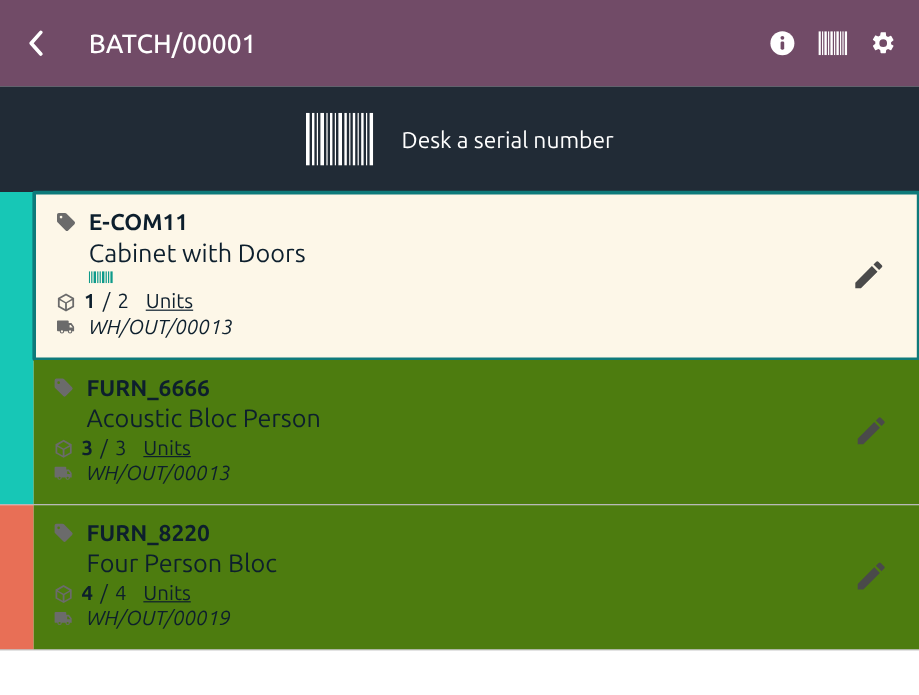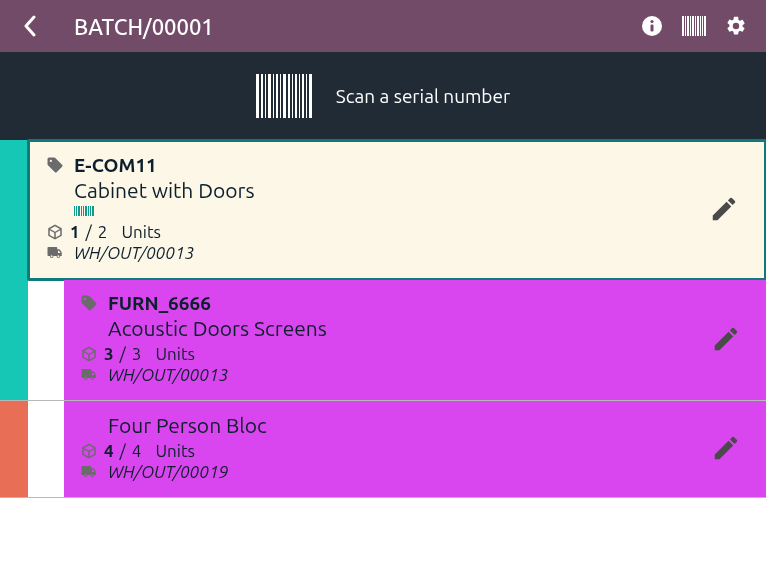--- a/index.html
+++ b/index.html
@@ -1,19 +1,19 @@
 <!DOCTYPE html>
 <html><head>
 <meta charset="utf-8">
 <style>
   * { box-sizing: border-box; margin: 0; padding: 0; }
   html, body { width: 766px; height: 579px; font-family: -apple-system, BlinkMacSystemFont, "Segoe UI", "Ubuntu", sans-serif; background: #fff; overflow: hidden; color: #0d1f2d; }
 
   .header {
-    height: 52px;
+    height: 72px;
     background: #714b67;
     display: flex;
     align-items: center;
     padding: 0 18px;
     color: #fff;
   }
   .header .back { width: 24px; height: 24px; display:flex; align-items:center; justify-content:center; margin-right: 32px; cursor:pointer; }
   .header .title { font-size: 22px; font-weight: 500; flex: 1; }
   .header .actions { display:flex; align-items:center; gap: 18px; }
   .header .actions .icon-btn { width:24px; height:24px; display:flex; align-items:center; justify-content:center; cursor:pointer; }
@@ -49,33 +49,33 @@
 
   .row.selected .card {
     background:#fdf7e8;
     border:3px solid #0e7a7a;
     border-radius:2px;
     margin: -1px;
   }
   .row.selected { border-bottom:none; }
   .row.selected + .row { }
 
-  .row.complete .card { background:#d946ef;margin-left:36px; }
+  .row.complete .card { background:#4d7c0f; }
   .row.complete .stripe.teal { background:#17c7b6; }
   .row.complete .stripe.coral { background:#e86f56; }
   .row.selected .stripe.teal { background:#17c7b6; }
 
   .line { display:flex; align-items:center; gap:10px; margin-bottom:2px; }
   .line.sku .sku-text { font-weight:700; font-size:19px; }
   .line.name { font-size:21px; margin-left:28px; margin-bottom:4px; }
   .mini-barcode { margin-left:28px; margin-bottom:6px; }
   .line.qty { font-size:17px; gap:6px; }
   .line.qty .done { font-weight:700; }
   .line.qty .sep, .line.qty .total { font-weight:400; }
-  .line.qty .units { margin-left:8px; }
+  .line.qty .units { margin-left:8px;text-decoration:underline; }
   .line.transfer { font-style:italic; font-size:17px; }
 
   .ico { width:18px; height:18px; display:inline-flex; align-items:center; justify-content:center; flex:none; color:#6b6b6b; }
 
   svg { display:block; }
 </style>
 </head>
 <body>
 
 <div class="header">
@@ -126,21 +126,21 @@
     <rect x="24" y="0" width="1" height="44" fill="#fff"></rect>
     <rect x="27" y="0" width="3" height="44" fill="#fff"></rect>
     <rect x="32" y="0" width="2" height="44" fill="#fff"></rect>
     <rect x="36" y="0" width="1" height="44" fill="#fff"></rect>
     <rect x="39" y="0" width="2" height="44" fill="#fff"></rect>
     <rect x="43" y="0" width="1" height="44" fill="#fff"></rect>
     <rect x="46" y="0" width="2" height="44" fill="#fff"></rect>
     <rect x="50" y="0" width="1" height="44" fill="#fff"></rect>
     <rect x="53" y="0" width="3" height="44" fill="#fff"></rect>
   </svg>
-  <span class="label">Scan a serial number</span>
+  <span class="label">Desk a serial number</span>
 </div>
 
 <div class="list">
 
   <div class="row selected">
     <div class="stripe teal" style="background:#17c7b6"></div>
     <div class="card">
       <div class="content">
         <div class="line sku">
           <span class="ico">
@@ -197,21 +197,21 @@
     <div class="card">
       <div class="content">
         <div class="line sku">
           <span class="ico">
             <svg width="18" height="18" viewBox="0 0 24 24" fill="#6b6b6b">
                 <path d="M21.41 11.58 12.41 2.58A2 2 0 0 0 11 2H4a2 2 0 0 0-2 2v7a2 2 0 0 0 .59 1.41l9 9a2 2 0 0 0 2.83 0l7-7a2 2 0 0 0-.01-2.83ZM6.5 8A1.5 1.5 0 1 1 8 6.5 1.5 1.5 0 0 1 6.5 8Z"></path>
               </svg>
           </span>
           <span class="sku-text">FURN_6666</span>
         </div>
-        <div class="line name">Acoustic Doors Screens</div>
+        <div class="line name">Acoustic Bloc Person</div>
         <div class="line qty">
           <span class="ico">
             <svg width="18" height="18" viewBox="0 0 24 24" fill="#6b6b6b">
                 <path d="M12 2 3 7v10l9 5 9-5V7Zm0 2.3L18.5 8 12 11.7 5.5 8Zm-7 5.3 6 3.4v6.4l-6-3.3Zm8 9.8v-6.4l6-3.4v6.5Z"></path>
               </svg>
           </span>
           <span class="done">3</span>
           <span class="sep">/</span>
           <span class="total">3</span>
           <span class="units">Units</span>
@@ -230,20 +230,28 @@
             <path d="M3 17.25V21h3.75L17.81 9.94l-3.75-3.75L3 17.25ZM20.71 7.04a1 1 0 0 0 0-1.41l-2.34-2.34a1 1 0 0 0-1.41 0l-1.83 1.83 3.75 3.75 1.83-1.83Z"></path>
           </svg>
       </div>
     </div>
   </div>
 
   <div class="row complete">
     <div class="stripe coral"></div>
     <div class="card">
       <div class="content">
+        <div class="line sku">
+          <span class="ico">
+            <svg width="18" height="18" viewBox="0 0 24 24" fill="#6b6b6b">
+                <path d="M21.41 11.58 12.41 2.58A2 2 0 0 0 11 2H4a2 2 0 0 0-2 2v7a2 2 0 0 0 .59 1.41l9 9a2 2 0 0 0 2.83 0l7-7a2 2 0 0 0-.01-2.83ZM6.5 8A1.5 1.5 0 1 1 8 6.5 1.5 1.5 0 0 1 6.5 8Z"></path>
+              </svg>
+          </span>
+          <span class="sku-text">FURN_8220</span>
+        </div>
         <div class="line name">Four Person Bloc</div>
         <div class="line qty">
           <span class="ico">
             <svg width="18" height="18" viewBox="0 0 24 24" fill="#6b6b6b">
                 <path d="M12 2 3 7v10l9 5 9-5V7Zm0 2.3L18.5 8 12 11.7 5.5 8Zm-7 5.3 6 3.4v6.4l-6-3.3Zm8 9.8v-6.4l6-3.4v6.5Z"></path>
               </svg>
           </span>
           <span class="done">4</span>
           <span class="sep">/</span>
           <span class="total">4</span>

